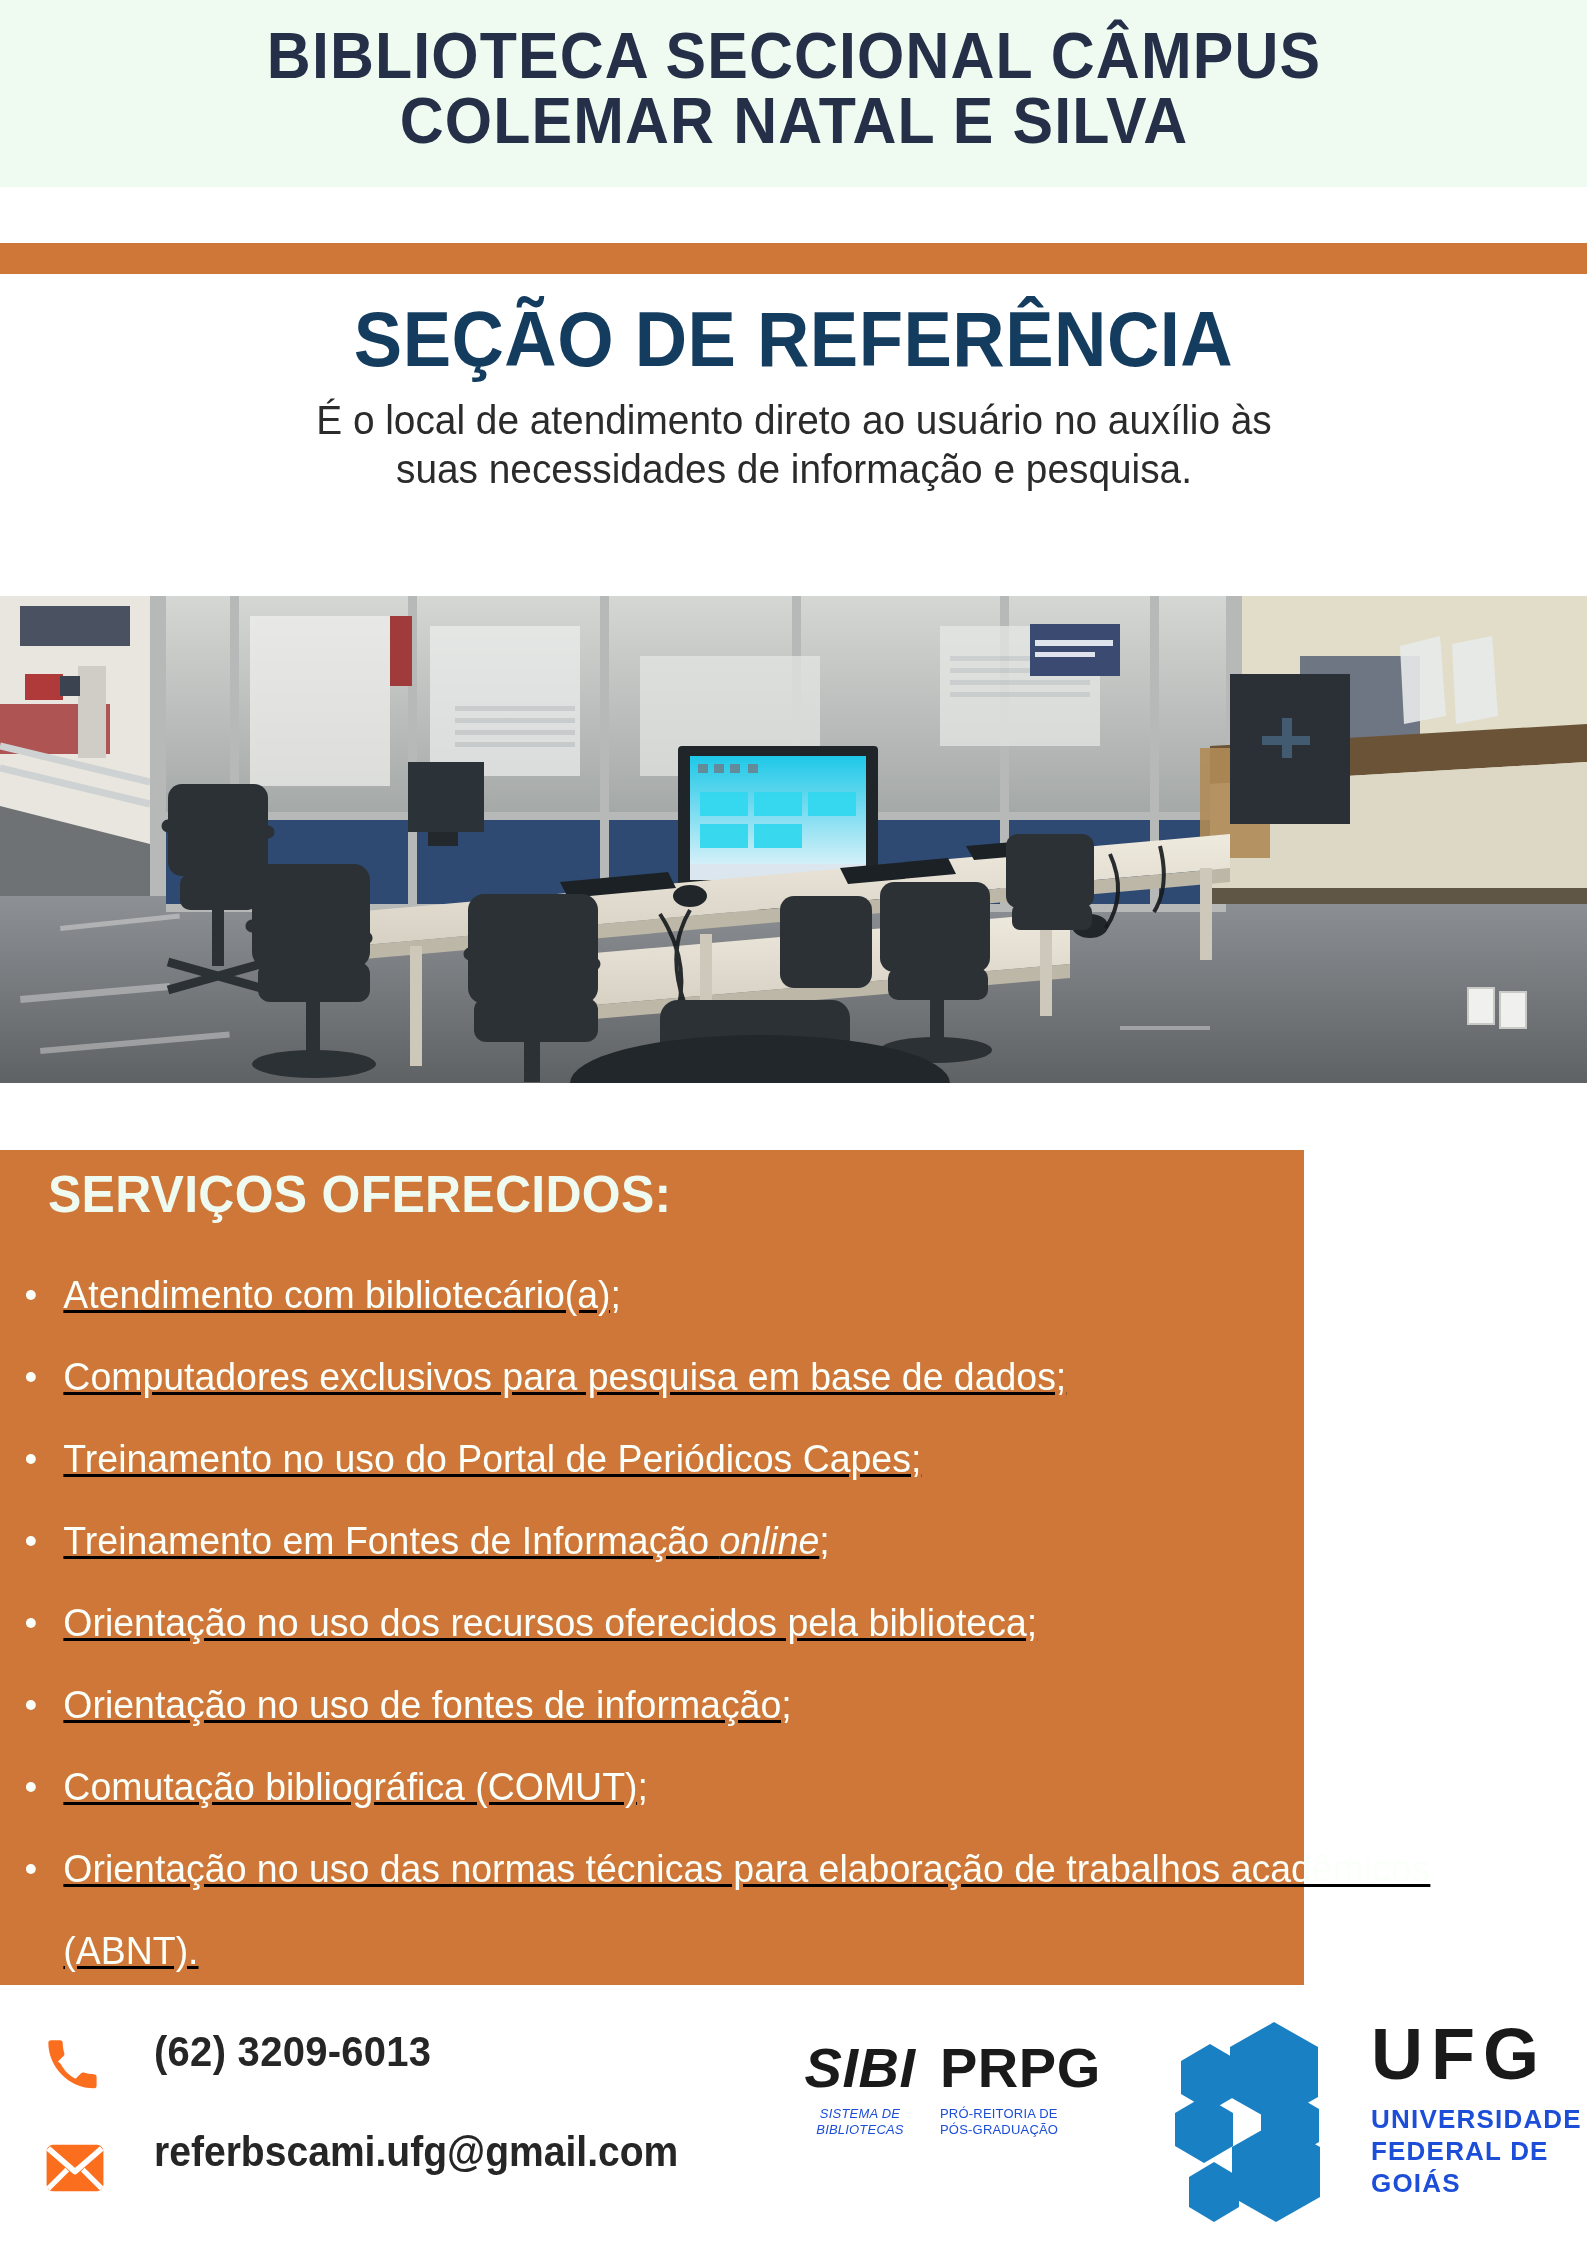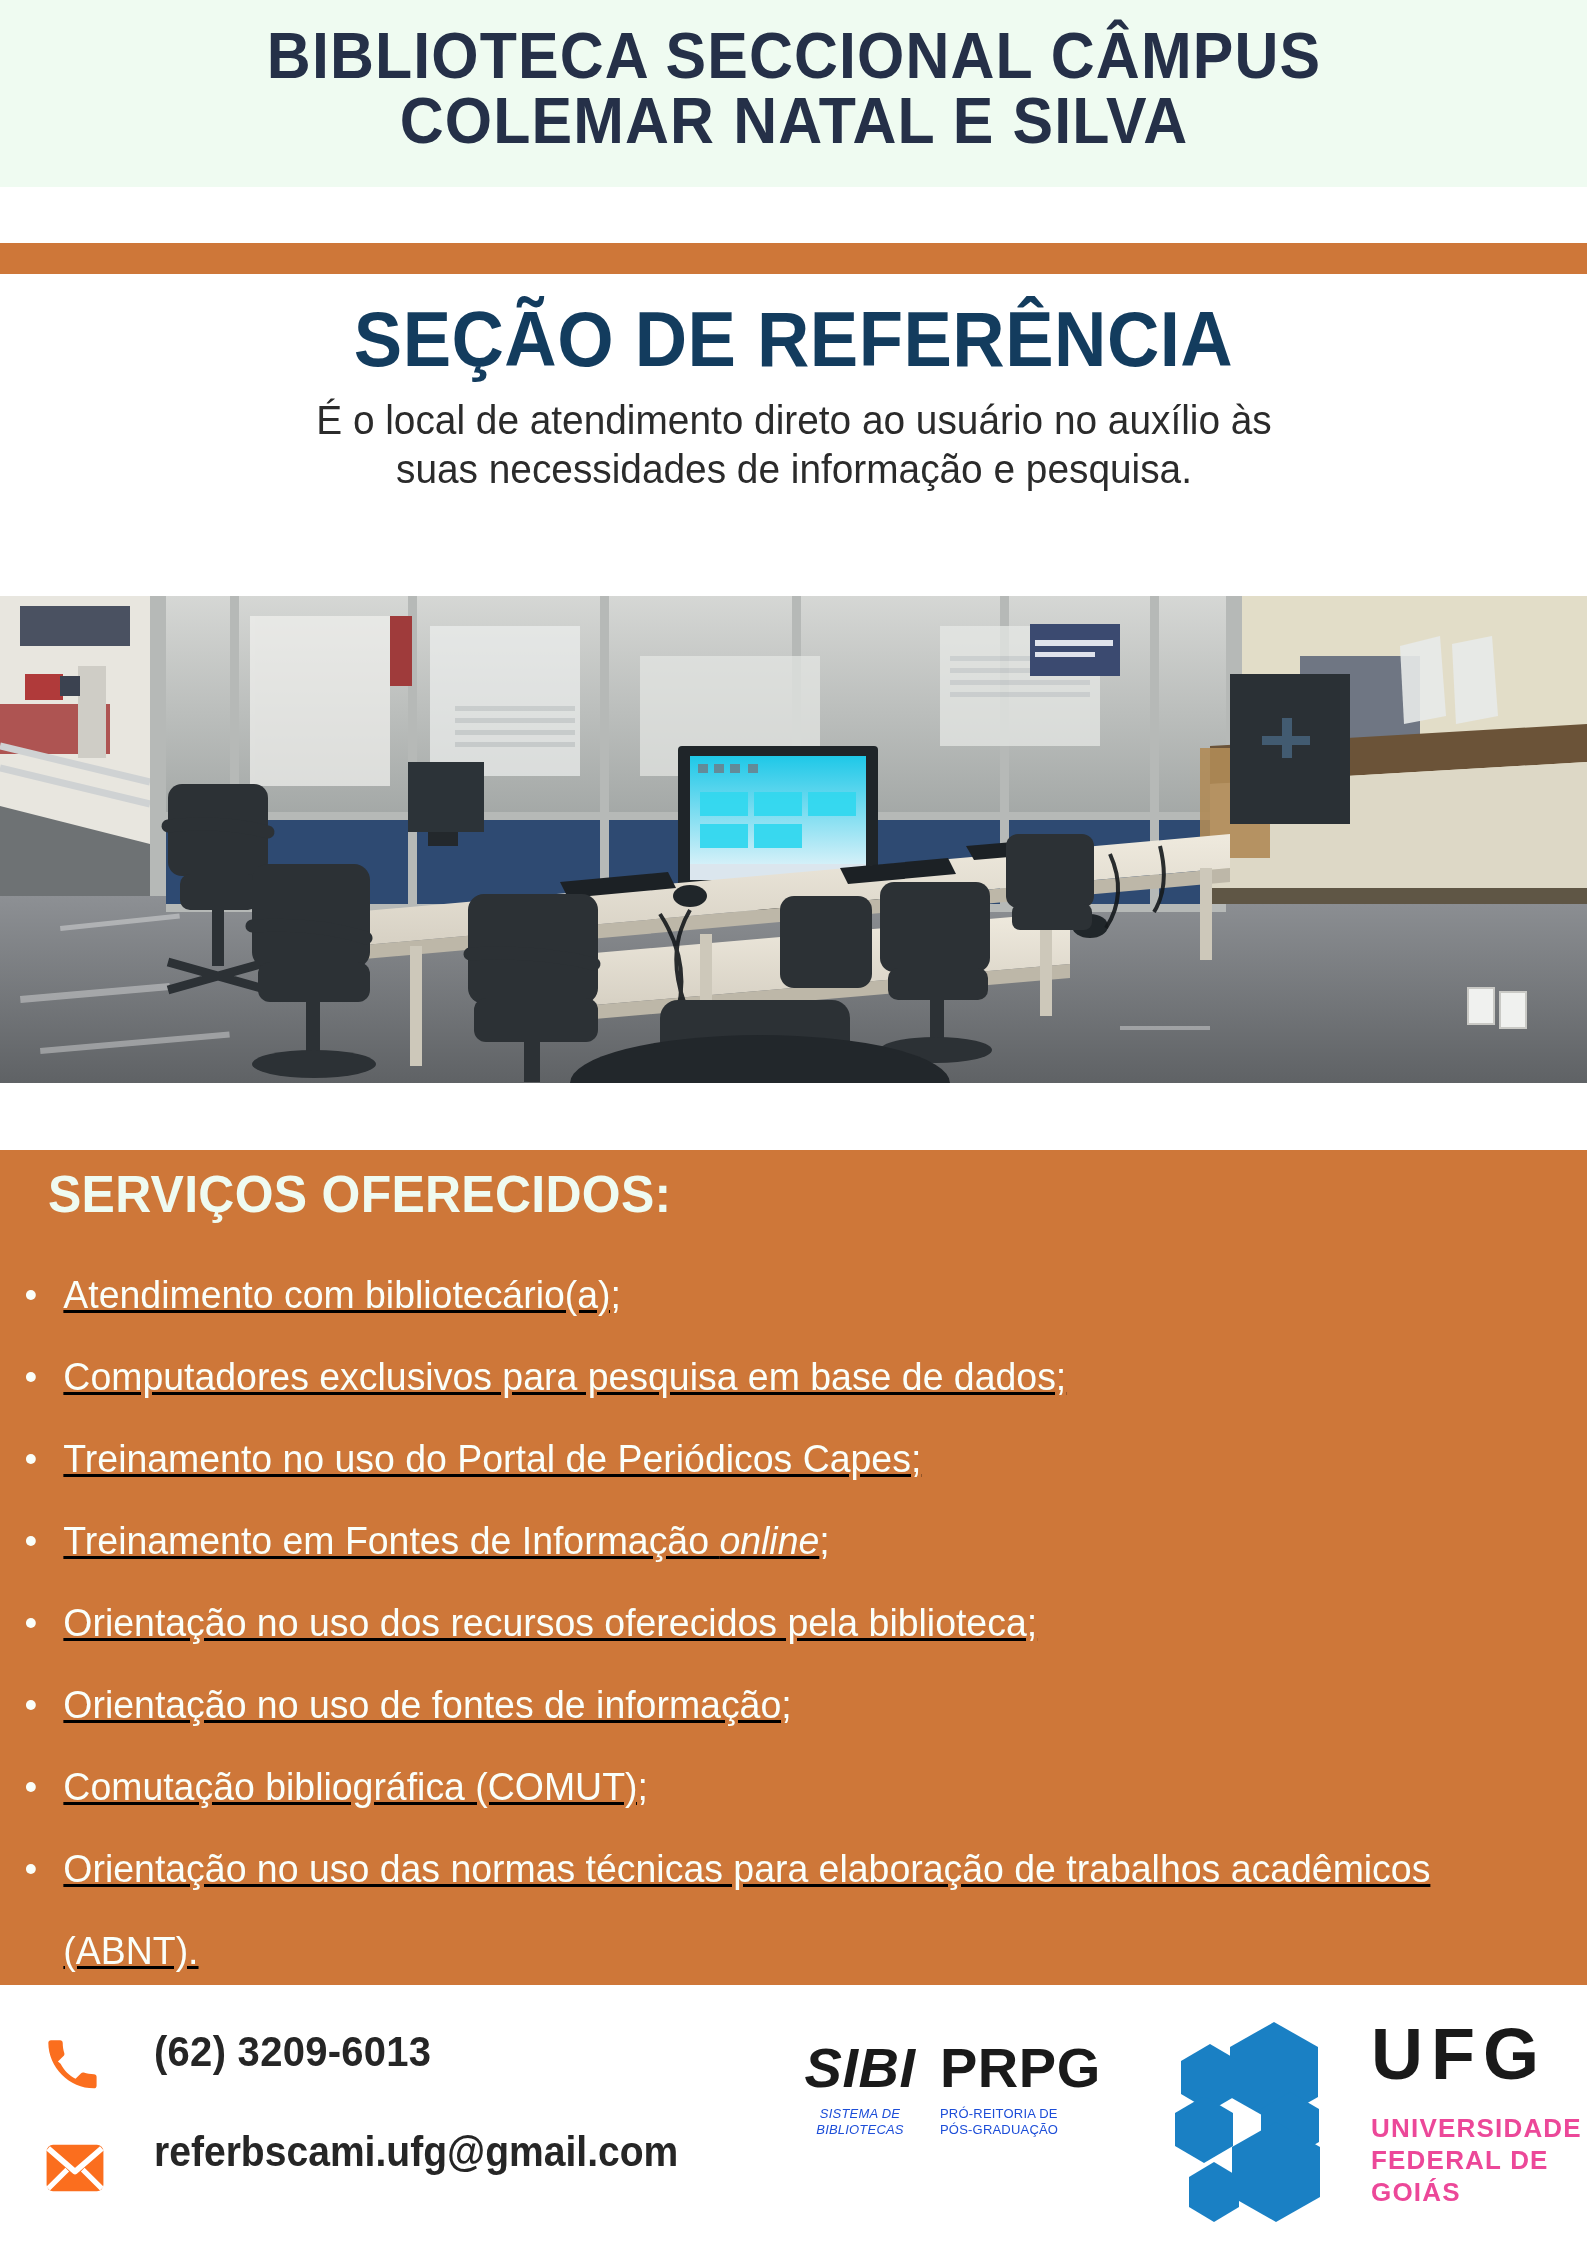--- a/index.html
+++ b/index.html
@@ -87,21 +87,21 @@
     height: 487px;
     overflow: hidden;
     background: #6e7174;
   }
   .photo svg { display: block; width: 1587px; height: 487px; }
 
   
   .services {
     position: absolute;
     left: 0; top: 1150px;
-    width: 1587px;
+    width: 1304px;
     height: 835px;
     background: #CE7739;
   }
   .services-heading {
     position: absolute;
     left: 48px; top: 14px;
     color: #EFFBF1;
     font-family: "Liberation Sans Narrow", "Liberation Sans", sans-serif;
     font-weight: bold;
     font-size: 52px;
@@ -194,22 +194,22 @@
   .ufg-words { margin-left: 16px; }
   .ufg-mark {
     color: #1a1a1a;
     font-family: "Liberation Sans", sans-serif;
     font-weight: bold;
     font-size: 72px;
     letter-spacing: 8px;
     line-height: 0.95;
   }
   .ufg-sub {
-    margin-top: 25px;
-    color: #ec4899;
+    margin-top: 16px;
+    color: #1d4ed8;
     font-family: "Liberation Sans", sans-serif;
     font-weight: bold;
     font-size: 26px;
     letter-spacing: 1.2px;
     line-height: 1.22;
     white-space: pre-line;
   }
 </style>
 </head>
 <body>

